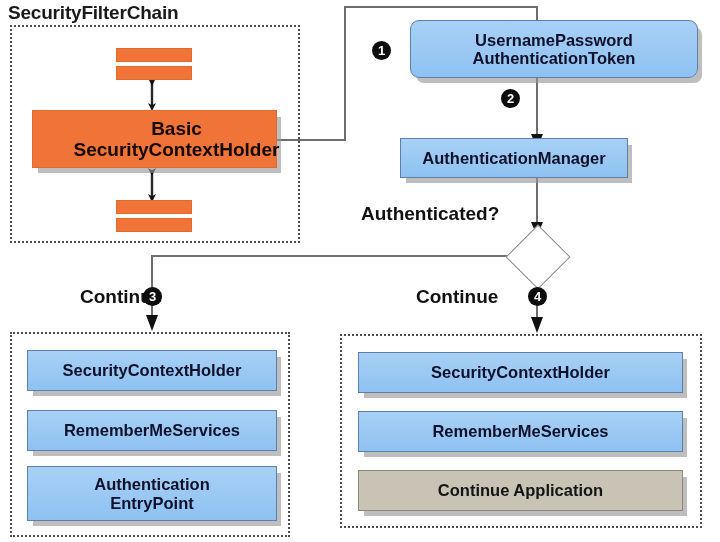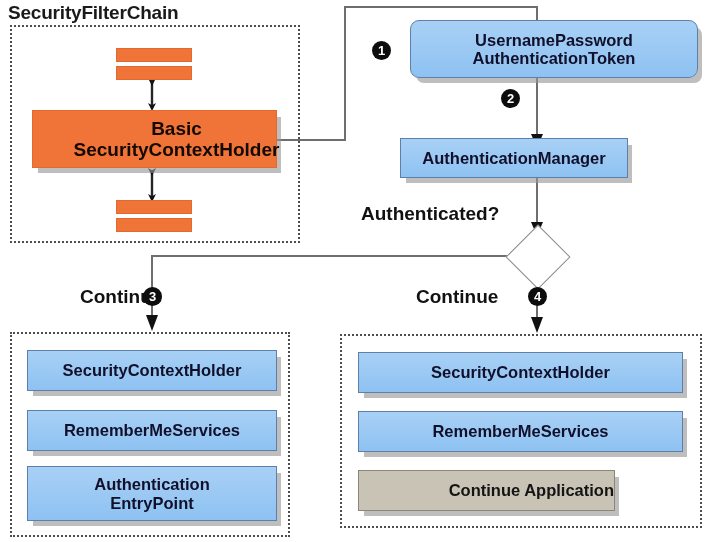--- a/index.html
+++ b/index.html
@@ -227,17 +227,17 @@
   <div class="group-box" style="left:340px; top:334px; width:362px; height:194px;"></div>
 
   <div class="node node-blue" style="left:358px; top:352px; width:325px; height:41px;">
     <span class="node-label">SecurityContextHolder</span>
   </div>
 
   <div class="node node-blue" style="left:358px; top:411px; width:325px; height:41px;">
     <span class="node-label">RememberMeServices</span>
   </div>
 
-  <div class="node node-gray" style="left:358px; top:470px; width:257px; height:41px;justify-content:flex-end;">
+  <div class="node node-gray" style="left:358px; top:470px; width:325px; height:41px;">
     <span class="node-label">Continue Application</span>
   </div>
 
 </div>
 
 </body></html>

